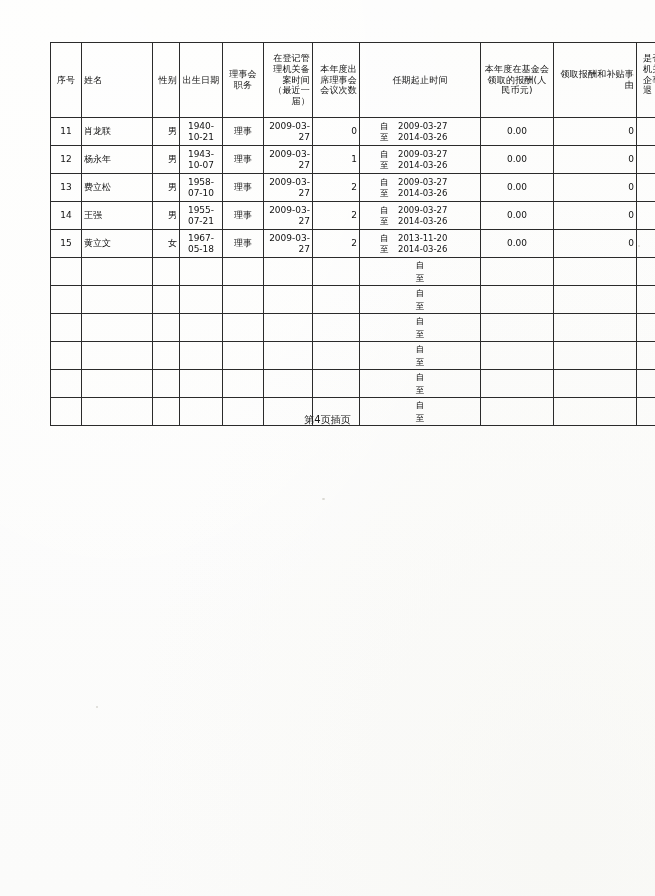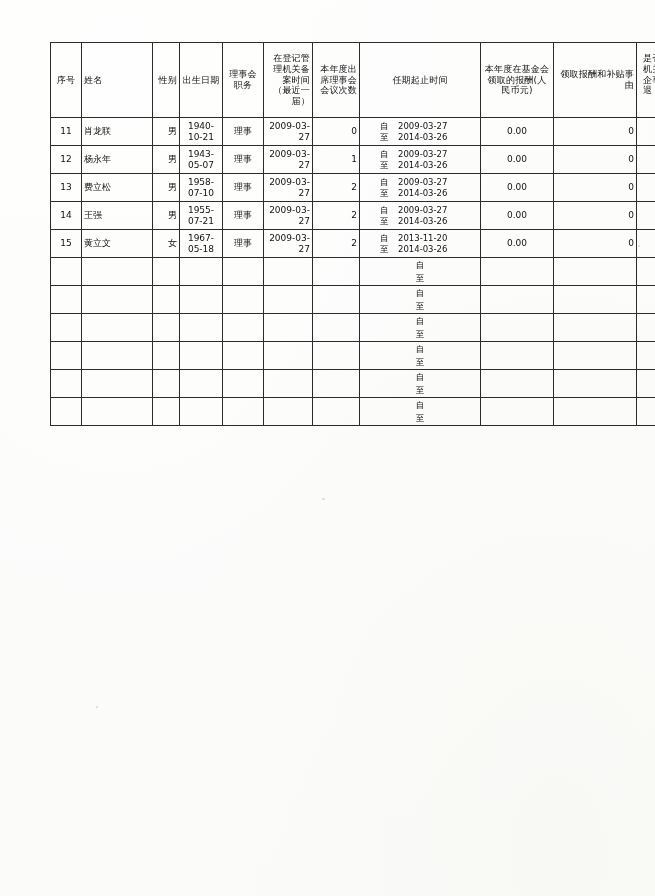--- a/index.html
+++ b/index.html
@@ -163,21 +163,21 @@
           <td class="c-pay">0.00</td>
           <td class="c-reason">0</td>
           <td class="c-party">是</td>
 
         </tr>
 
         <tr>
           <td class="c-seq">12</td>
           <td class="c-name">杨永年</td>
           <td class="c-sex">男</td>
-          <td class="c-birth">1943-05-07</td>
+          <td class="c-birth">1943-10-07</td>
           <td class="c-post">理事</td>
           <td class="c-reg">2009-03-27</td>
           <td class="c-meet">1</td>
           <td class="c-term">
             <div class="term-cell">
               <div class="term-line">
                 <span class="term-label">自</span>
                 <span>2009-03-27</span>
               </div>
               <div class="term-line">
@@ -387,13 +387,14 @@
           <td class="c-pay"></td>
           <td class="c-reason"></td>
           <td class="c-party"></td>
 
         </tr>
 
       </tbody>
     </table>
   </div>
 
+  <div class="caption">第4页插页</div>
 </div>
 
 </body></html>

